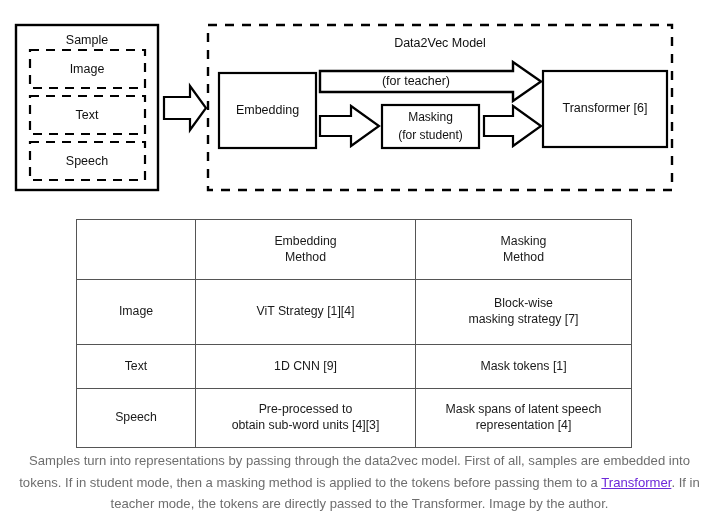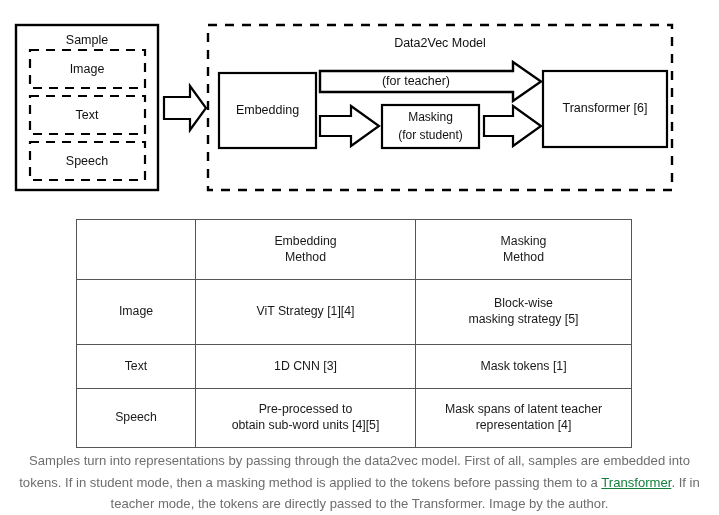--- a/index.html
+++ b/index.html
@@ -54,21 +54,21 @@
     left:8px;top:450px;
     width:703px;
     text-align:center;
     font-size:13.1px;
     line-height:21.5px;
     color:#6e6e6e;
     font-family:"Liberation Sans","DejaVu Sans",sans-serif;
   }
   .caption .lnk{
     text-decoration:underline;
-    color:#15803d;
+    color:#6d28d9;
     cursor:pointer;
   }
 </style>
 </head>
 <body>
 
 <div id="stage">
 
   <svg id="diagram" width="719" height="220" viewBox="0 0 719 220">
 
@@ -127,42 +127,42 @@
       </tr>
 
       <tr class="r-image">
         <td>Image</td>
         <td>
           <div>ViT Strategy [1][4]</div>
           <div></div>
         </td>
         <td>
           <div>Block-wise</div>
-          <div>masking strategy [5]</div>
+          <div>masking strategy [7]</div>
         </td>
       </tr>
 
       <tr class="r-text">
         <td>Text</td>
         <td>
-          <div>1D CNN [3]</div>
+          <div>1D CNN [9]</div>
         </td>
         <td>
           <div>Mask tokens [1]</div>
         </td>
       </tr>
 
       <tr class="r-speech">
         <td>Speech</td>
         <td>
           <div>Pre-processed to</div>
-          <div>obtain sub-word units [4][5]</div>
+          <div>obtain sub-word units [4][3]</div>
         </td>
         <td>
-          <div>Mask spans of latent teacher</div>
+          <div>Mask spans of latent speech</div>
           <div>representation [4]</div>
         </td>
       </tr>
     </tbody>
   </table>
 
   <div class="caption"><span>Samples turn into representations by passing through the data2vec model. First of all, samples are embedded into tokens. If in student mode, then a masking method is applied to the tokens before passing them to a </span><span class="lnk">Transformer</span><span>. If in teacher mode, the tokens are directly passed to the Transformer. Image by the author.</span></div>
 
 </div>
 

